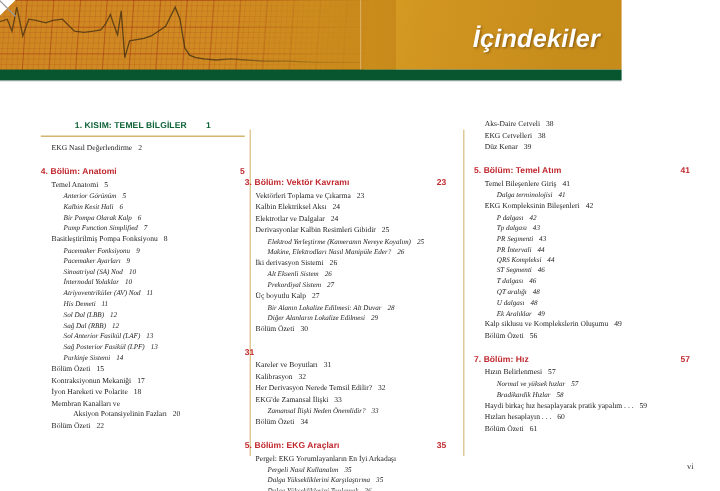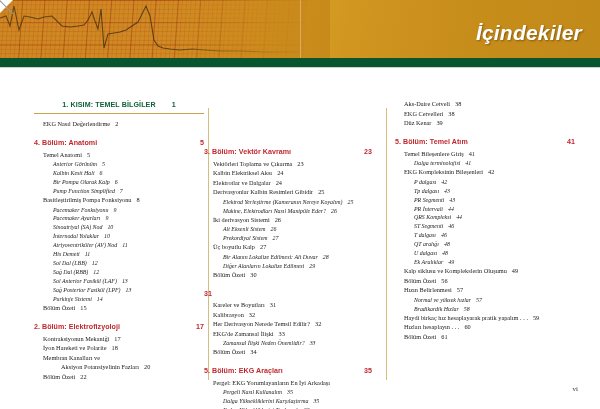--- a/index.html
+++ b/index.html
@@ -12,21 +12,21 @@
     background: #ffffff;
     font-family: "Liberation Serif", serif;
     overflow: hidden;
     position: relative;
   }
 
   
   .banner {
     position: absolute;
     left: 0; top: 0;
-    width: 600px; height: 68px;
+    width: 518px; height: 68px;
     overflow: hidden;
   }
   .banner-gold {
     position: absolute;
     left: 0; top: 0;
     width: 600px; height: 58px;
     background: linear-gradient(100deg,
         #b8791c 0%, #c98a1d 14%, #d79b22 30%,
         #d9a024 46%, #cf931f 62%, #c78d1b 78%, #c28a19 100%);
   }
@@ -241,24 +241,20 @@
       <div class="lvl2"><span>Sinoatriyal (SA) Nod</span><span class="num">10</span></div>
       <div class="lvl2"><span>İnternodal Yolaklar</span><span class="num">10</span></div>
       <div class="lvl2"><span>Atriyoventriküler (AV) Nod</span><span class="num">11</span></div>
       <div class="lvl2"><span>His Demeti</span><span class="num">11</span></div>
       <div class="lvl2"><span>Sol Dal (LBB)</span><span class="num">12</span></div>
       <div class="lvl2"><span>Sağ Dal (RBB)</span><span class="num">12</span></div>
       <div class="lvl2"><span>Sol Anterior Fasikül (LAF)</span><span class="num">13</span></div>
       <div class="lvl2"><span>Sağ Posterior Fasikül (LPF)</span><span class="num">13</span></div>
       <div class="lvl2"><span>Purkinje Sistemi</span><span class="num">14</span></div>
       <div class="lvl1"><span>Bölüm Özeti</span><span class="num">15</span></div>
-      <div class="chapter">
-        <span>2. Bölüm: Elektrofizyoloji</span>
-        <span class="cnum">17</span>
-      </div>
       <div class="lvl1"><span>Kontraksiyonun Mekaniği</span><span class="num">17</span></div>
       <div class="lvl1"><span>İyon Hareketi ve Polarite</span><span class="num">18</span></div>
       <div class="lvl1"><span>Membran Kanalları ve</span></div>
       <div class="lvl3"><span>Aksiyon Potansiyelinin Fazları</span><span class="num">20</span></div>
       <div class="lvl1"><span>Bölüm Özeti</span><span class="num">22</span></div>
     </div>
   <div class="col col-2" id="col-1">
       <div class="chapter" style="margin-top: 0px;">
         <span>3. Bölüm: Vektör Kavramı</span>
         <span class="cnum">23</span>
@@ -311,20 +307,24 @@
       <div class="lvl2"><span>PR Segmenti</span><span class="num">43</span></div>
       <div class="lvl2"><span>PR İntervali</span><span class="num">44</span></div>
       <div class="lvl2"><span>QRS Kompleksi</span><span class="num">44</span></div>
       <div class="lvl2"><span>ST Segmenti</span><span class="num">46</span></div>
       <div class="lvl2"><span>T dalgası</span><span class="num">46</span></div>
       <div class="lvl2"><span>QT aralığı</span><span class="num">48</span></div>
       <div class="lvl2"><span>U dalgası</span><span class="num">48</span></div>
       <div class="lvl2"><span>Ek Aralıklar</span><span class="num">49</span></div>
       <div class="lvl1"><span>Kalp siklusu ve Komplekslerin Oluşumu</span><span class="num">49</span></div>
       <div class="lvl1"><span>Bölüm Özeti</span><span class="num">56</span></div>
+      <div class="chapter">
+        <span>7. Bölüm: Hız</span>
+        <span class="cnum">57</span>
+      </div>
       <div class="lvl1"><span>Hızın Belirlenmesi</span><span class="num">57</span></div>
       <div class="lvl2"><span>Normal ve yüksek hızlar</span><span class="num">57</span></div>
       <div class="lvl2"><span>Bradikardik Hızlar</span><span class="num">58</span></div>
       <div class="lvl1"><span>Haydi birkaç hız hesaplayarak pratik yapalım . . .</span><span class="num">59</span></div>
       <div class="lvl1"><span>Hızları hesaplayın . . .</span><span class="num">60</span></div>
       <div class="lvl1"><span>Bölüm Özeti</span><span class="num">61</span></div>
     </div>
 </div>
 
 <div class="folio">vi</div>

